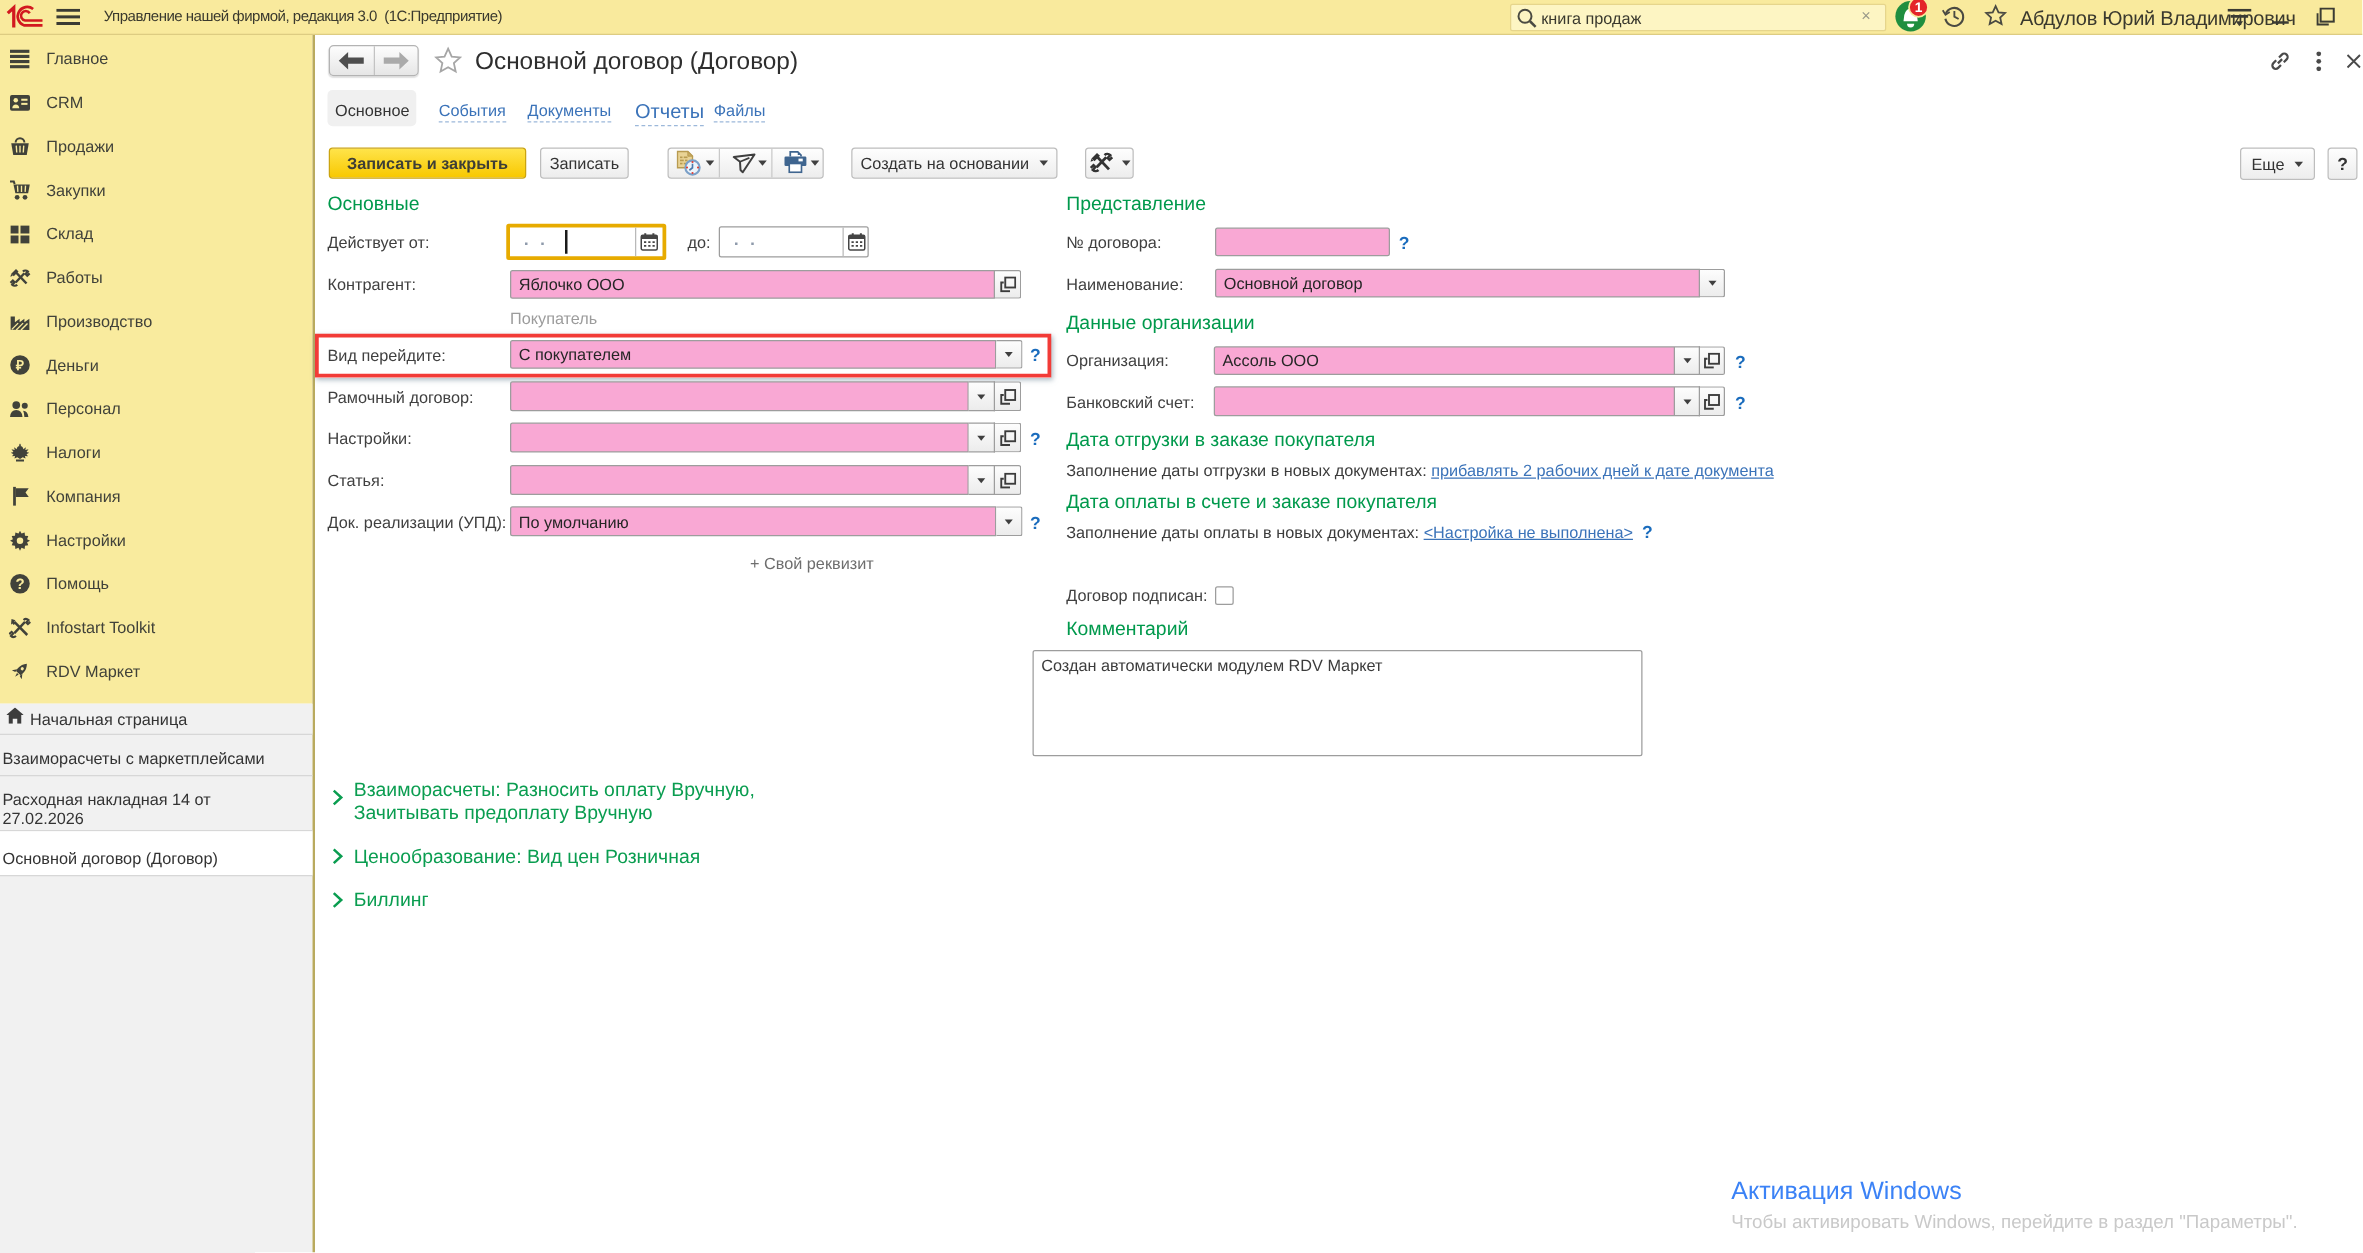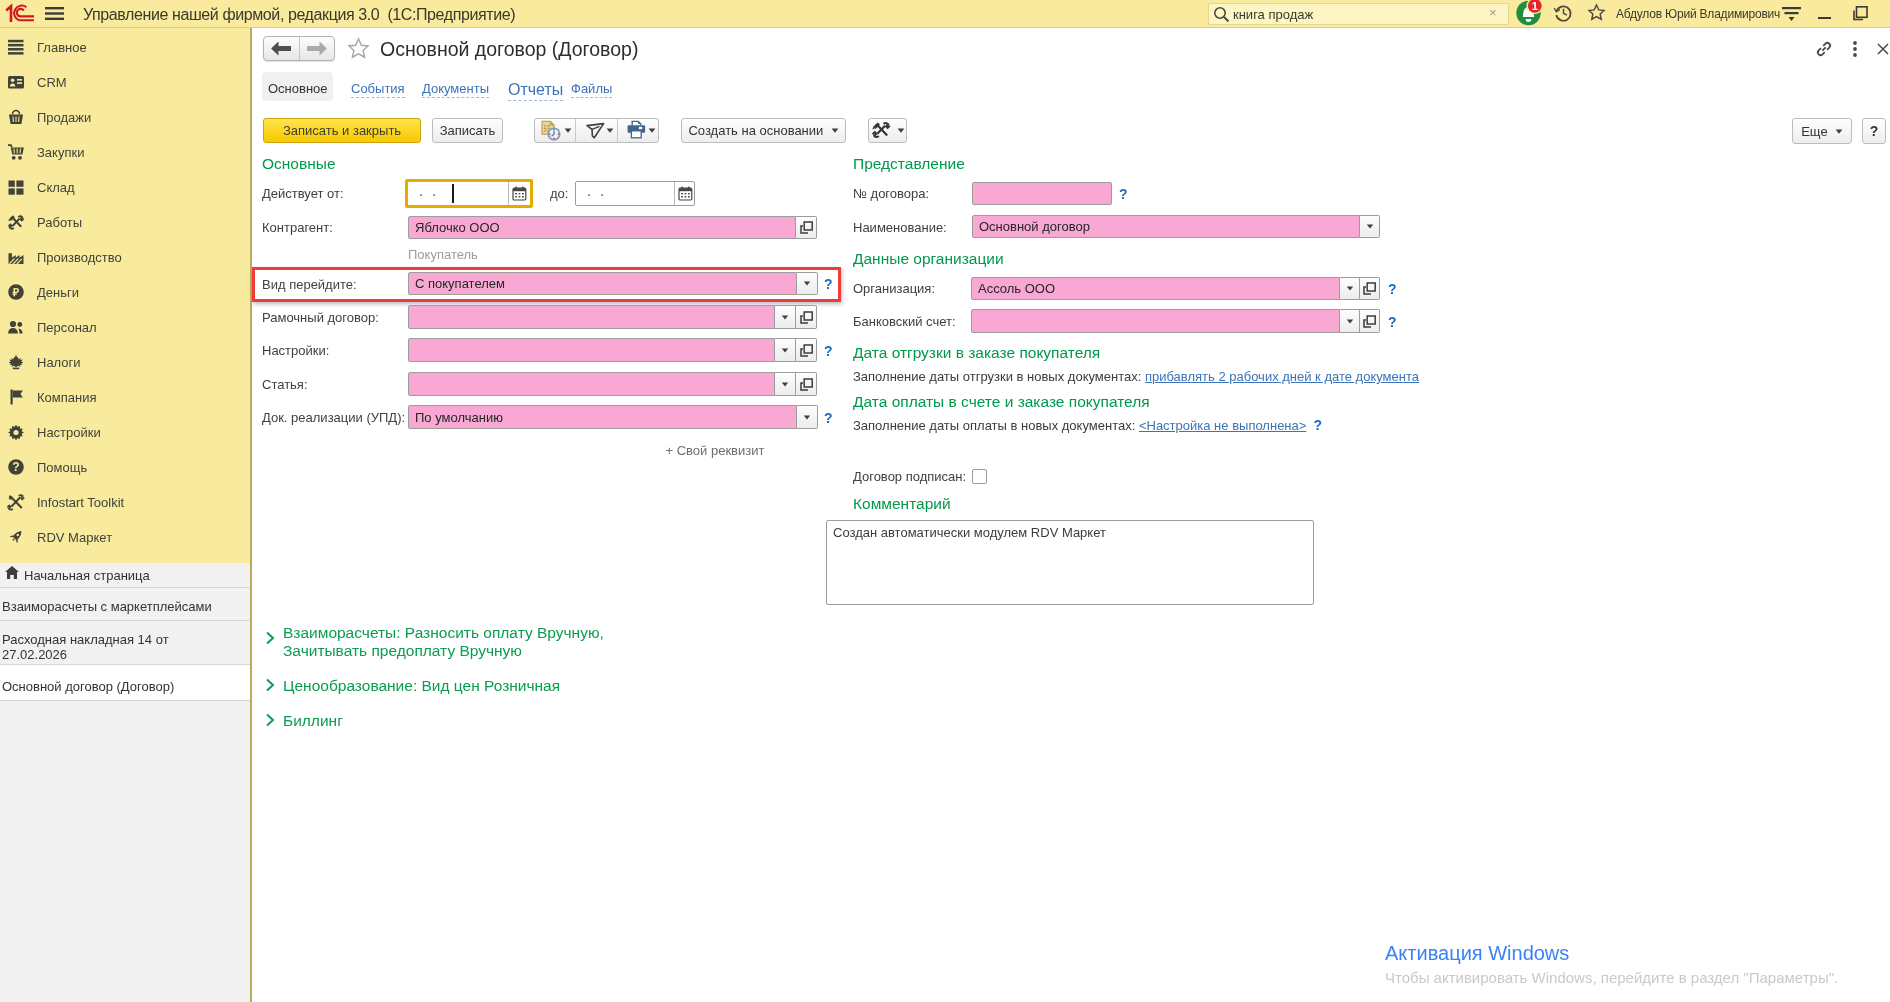--- a/index.html
+++ b/index.html
@@ -36,21 +36,21 @@
       <path d="M20.8 8.6 A3.8 3.8 0 1 0 17.1 14.4 L31 14.4" stroke-width="2.1"></path>
     </g>
   </svg>
 <svg class="abs" style="left:45px;top:7px" width="19" height="14" viewBox="0 0 19 14">
     <g fill="#3b3b33">
       <rect x="0" y="0" width="19" height="2.4"></rect>
       <rect x="0" y="5.3" width="19" height="2.4"></rect>
       <rect x="0" y="10.6" width="19" height="2.4"></rect>
     </g>
   </svg>
-<div class="abs" style="left:83px;top:6px;font-size:16px;letter-spacing:-0.4px;color:#3a392e">Управление нашей фирмой, редакция 3.0&nbsp; (1С:Предприятие)</div>
+<div class="abs" style="left:83px;top:6px;font-size:12px;letter-spacing:-0.4px;color:#3a392e">Управление нашей фирмой, редакция 3.0&nbsp; (1С:Предприятие)</div>
 
 <div class="abs" style="left:1208px;top:3px;width:301px;height:22px;background:#fdf5c3;border:1px solid #e6d58c;border-radius:2px"></div>
 <svg class="abs" style="left:1213px;top:6px" width="17" height="17" viewBox="0 0 17 17">
     <circle cx="7" cy="7" r="5.2" fill="none" stroke="#4a4a42" stroke-width="1.6"></circle>
     <line x1="11" y1="11" x2="15.5" y2="15.5" stroke="#4a4a42" stroke-width="2"></line>
   </svg>
 <div class="abs" style="left:1233px;top:7px;font-size:13px;color:#3a392e">книга продаж</div>
 <div class="abs" style="left:1489px;top:5px;font-size:13px;color:#9a9a8a">×</div>
 
 <svg class="abs" style="left:1516px;top:0px" width="32" height="28" viewBox="0 0 32 28">
@@ -63,21 +63,21 @@
 
 <svg class="abs" style="left:1553px;top:3px" width="20" height="20" viewBox="0 0 20 20">
     <path d="M3.6 8 a7.2 7.2 0 1 1 -0.3 4" fill="none" stroke="#4a4a42" stroke-width="1.7"></path>
     <path d="M10.5 5.8 v4.5 l3.4 1.9" fill="none" stroke="#4a4a42" stroke-width="1.5"></path>
     <path d="M1.2 5.2 l2.2 3.6 3.4-2.2" fill="none" stroke="#4a4a42" stroke-width="1.4"></path>
   </svg>
 
 <svg class="abs" style="left:1587px;top:3px" width="19" height="19" viewBox="0 0 24 24">
     <path d="M12 2.5 l2.9 6.2 6.6 0.7 -4.9 4.5 1.4 6.6 -6 -3.4 -6 3.4 1.4 -6.6 -4.9 -4.5 6.6 -0.7 z" fill="none" stroke="#4a4a42" stroke-width="1.8"></path>
   </svg>
-<div class="abs" style="left:1616px;top:7px;font-size:12px;letter-spacing:-0.2px;color:#3a392e">Абдулов Юрий Владимирович</div>
+<div class="abs" style="left:1616px;top:7px;font-size:16px;letter-spacing:-0.2px;color:#3a392e">Абдулов Юрий Владимирович</div>
 
 <svg class="abs" style="left:1782px;top:7px" width="20" height="15" viewBox="0 0 20 15">
     <g fill="#3b3b33">
       <rect x="0" y="0" width="19" height="2.2"></rect>
       <rect x="2.5" y="5" width="14" height="2.2"></rect>
       <path d="M6.5 10 h6 l-3 4 z"></path>
     </g>
   </svg>
 <div class="abs" style="left:1818px;top:0px;width:14px;height:25px">
     <div style="position:absolute;left:0;top:17px;width:13px;height:2.4px;background:#3b3b33"></div>
@@ -287,21 +287,21 @@
   </svg>
 <div class="abs" style="left:380px;top:38px;font-size:19.5px;color:#2e2e2e">Основной договор (Договор)</div>
 
 <div class="abs" style="left:262px;top:72px;width:71px;height:29px;background:#f0f0f0;border-radius:4px"></div>
 <div class="abs" style="left:268px;top:81px;font-size:13px;color:#333">Основное</div>
 <div class="abs" style="left:351px;top:81px;font-size:13px;color:#3b73b9;border-bottom:1px dashed #9cb8da;padding-bottom:1px">События</div>
 <div class="abs" style="left:422px;top:81px;font-size:13px;color:#3b73b9;border-bottom:1px dashed #9cb8da;padding-bottom:1px">Документы</div>
 <div class="abs" style="left:508px;top:81px;font-size:16px;color:#3b73b9;border-bottom:1px dashed #9cb8da;padding-bottom:1px">Отчеты</div>
 <div class="abs" style="left:571px;top:81px;font-size:13px;color:#3b73b9;border-bottom:1px dashed #9cb8da;padding-bottom:1px">Файлы</div>
 
-<div class="abs" style="left:263px;top:118px;width:158px;height:25px;border:1px solid #cba410;border-radius:3px;background:linear-gradient(#ffe44a,#f8c800);display:flex;align-items:center;justify-content:center;font-size:13px;font-weight:normal;color:#3e3e36">Записать и закрыть</div>
+<div class="abs" style="left:263px;top:118px;width:158px;height:25px;border:1px solid #cba410;border-radius:3px;background:linear-gradient(#ffe44a,#f8c800);display:flex;align-items:center;justify-content:center;font-size:13px;font-weight:bold;color:#3e3e36">Записать и закрыть</div>
 <div class="abs" style="left:432px;top:118px;width:71px;height:25px;border:1px solid #bdbdbd;border-radius:3px;background:linear-gradient(#fefefe,#ededed);display:flex;align-items:center;justify-content:center;font-size:13px;color:#333">Записать</div>
 <div class="abs" style="left:534px;top:118px;width:125px;height:25px;border:1px solid #bdbdbd;border-radius:3px;background:linear-gradient(#fefefe,#ededed)"></div>
 <div class="abs" style="left:575px;top:119px;width:1px;height:23px;background:#c9c9c9"></div>
 <div class="abs" style="left:617px;top:119px;width:1px;height:23px;background:#c9c9c9"></div>
 <svg class="abs" style="left:541px;top:120px" width="20" height="21" viewBox="0 0 20 21">
     <path d="M1 1.2 h8.3 l3.7 3.7 v9.3 h-12 z" fill="#e9d395" stroke="#b89b51" stroke-width="1.1"></path>
     <path d="M9.3 1.2 l3.7 3.7 h-3.7 z" fill="#c9ad63" stroke="#b89b51" stroke-width="0.8"></path>
     <g fill="#b89b51">
       <rect x="3" y="5.2" width="2" height="1.3"></rect>
       <rect x="6" y="5.2" width="3" height="1.3"></rect>
@@ -455,21 +455,21 @@
   </div>
 
 <div class="lbl" style="left:262px;top:410px">Док. реализации (УПД):</div>
 <div class="ctl" style="left:408px;top:405px;height:24px">
     <div class="inp first" style="width:389px">По умолчанию</div>
     <div class="cbtn last" style="width:21px">
       <span class="tri" style="transform:scale(0.8)"></span>
     </div>
   </div>
 <div class="qm" style="left:824px;top:410px">?</div>
-<div class="abs" style="left:600px;top:443px;width:230px;text-align:center;font-size:13px;color:#6e6e6e">+ Свой реквизит</div>
+<div class="abs" style="left:600px;top:443px;width:230px;text-align:left;font-size:13px;color:#6e6e6e">+ Свой реквизит</div>
 
 <svg class="abs" style="left:265px;top:631px" width="10" height="14" viewBox="0 0 10 14">
     <path d="M2 1.5 L8 7 L2 12.5" fill="none" stroke="#0a9d50" stroke-width="2"></path>
   </svg>
 <div class="gl" style="left:283px;top:624px;line-height:18px">Взаиморасчеты: Разносить оплату Вручную,<br>Зачитывать предоплату Вручную</div>
 <svg class="abs" style="left:265px;top:678px" width="10" height="14" viewBox="0 0 10 14">
     <path d="M2 1.5 L8 7 L2 12.5" fill="none" stroke="#0a9d50" stroke-width="2"></path>
   </svg>
 <div class="gl" style="left:283px;top:677px">Ценообразование: Вид цен Розничная</div>
 <svg class="abs" style="left:265px;top:713px" width="10" height="14" viewBox="0 0 10 14">

